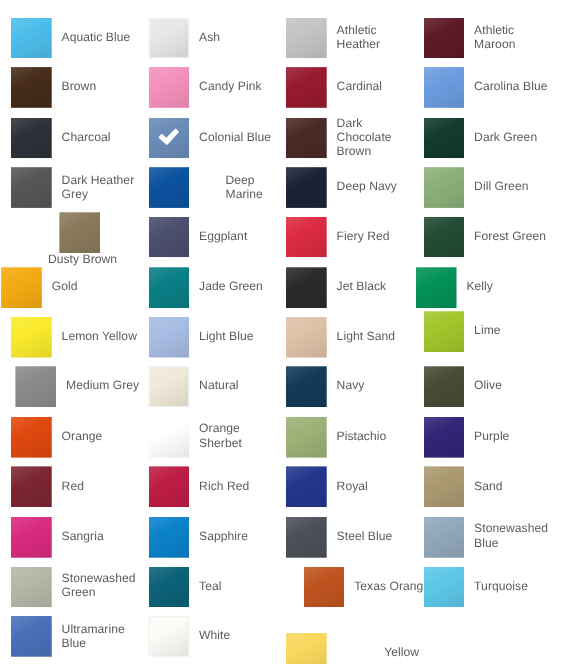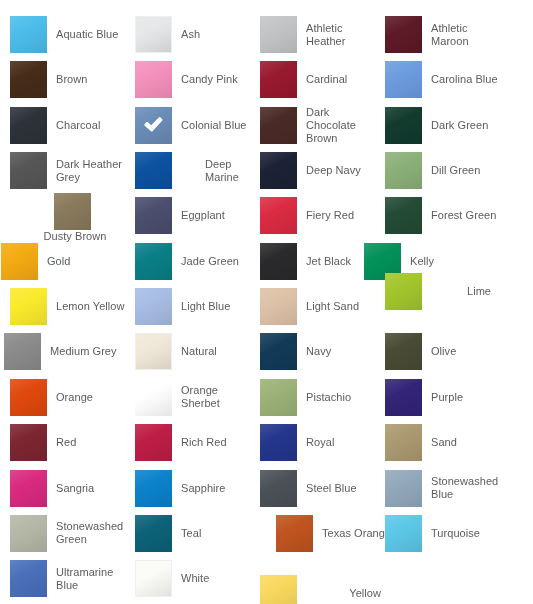--- a/index.html
+++ b/index.html
@@ -184,41 +184,41 @@
         <div class="swatch-label">Gold</div>
       </div>
       <div class="swatch-option" style="left: 135px; top: 238.75px;">
         <div class="swatch-chip" style="background-color: rgb(10, 127, 134);"></div>
         <div class="swatch-label">Jade Green</div>
       </div>
       <div class="swatch-option" style="left: 260px; top: 238.75px;">
         <div class="swatch-chip" style="background-color: rgb(42, 42, 44);"></div>
         <div class="swatch-label">Jet Black</div>
       </div>
-      <div class="swatch-option" style="left: 364px; top: 238.75px;">
+      <div class="swatch-option" style="left: 378px; top: 238.75px;">
         <div class="swatch-chip" style="background-color: rgb(4, 145, 89);"></div>
         <div class="swatch-label">Kelly</div>
       </div>
       <div class="swatch-option" style="left: 10px; top: 284.1px;">
         <div class="swatch-chip" style="background-color: rgb(250, 235, 44);"></div>
         <div class="swatch-label">Lemon Yellow</div>
       </div>
       <div class="swatch-option" style="left: 135px; top: 284.1px;">
         <div class="swatch-chip" style="background-color: rgb(168, 189, 228);"></div>
         <div class="swatch-label">Light Blue</div>
       </div>
       <div class="swatch-option" style="left: 260px; top: 284.1px;">
         <div class="swatch-chip" style="background-color: rgb(221, 194, 167);"></div>
         <div class="swatch-label">Light Sand</div>
       </div>
-      <div class="swatch-option" style="left: 385px; top: 269px; gap: 36px;">
+      <div class="swatch-option" style="left: 385px; top: 279px;">
         <div class="swatch-chip" style="background-color: rgb(162, 198, 44);"></div>
         <div class="swatch-label">Lime</div>
       </div>
-      <div class="swatch-option" style="left: 4px; top: 329.45px; justify-content: center;">
+      <div class="swatch-option" style="left: 14px; top: 329.45px; justify-content: center;">
         <div class="swatch-chip" style="background-color: rgb(139, 139, 140);"></div>
         <div class="swatch-label">Medium Grey</div>
       </div>
       <div class="swatch-option" style="left: 135px; top: 329.45px;">
         <div class="swatch-chip is-pale" style="background-color: rgb(240, 233, 217);"></div>
         <div class="swatch-label">Natural</div>
       </div>
       <div class="swatch-option" style="left: 260px; top: 329.45px;">
         <div class="swatch-chip" style="background-color: rgb(18, 58, 87);"></div>
         <div class="swatch-label">Navy</div>

